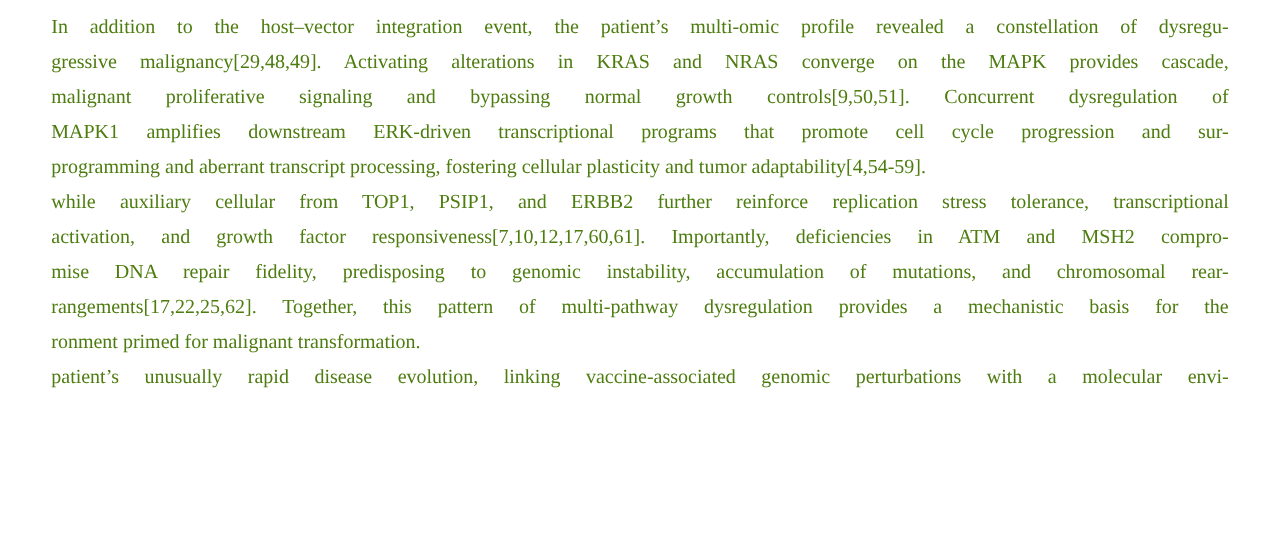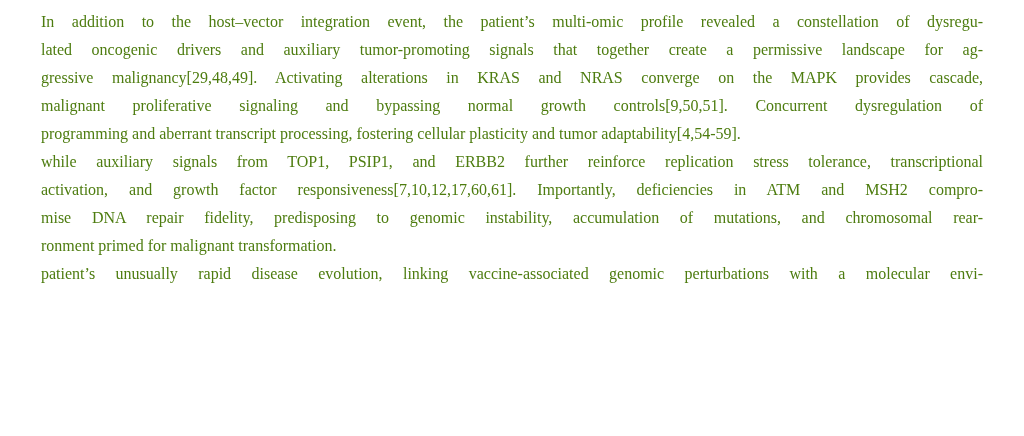--- a/index.html
+++ b/index.html
@@ -37,23 +37,24 @@
     text-align: right;
     text-align-last: left;
   }
 </style>
 </head>
 <body>
 
 <div class="page">
   <div class="paragraph">
     <div class="text-line">In addition to the host–vector integration event, the patient’s multi-omic profile revealed a constellation of dysregu-</div>
-    <div class="text-line">lated oncogenic drivers and auxiliary tumor-promoting signals that together create a permissive landscape for ag-</div>
     <div class="text-line">gressive malignancy[29,48,49]. Activating alterations in KRAS and NRAS converge on the MAPK provides cascade,</div>
     <div class="text-line">malignant proliferative signaling and bypassing normal growth controls[9,50,51]. Concurrent dysregulation of</div>
+    <div class="text-line">MAPK1 amplifies downstream ERK-driven transcriptional programs that promote cell cycle progression and sur-</div>
     <div class="text-line ragged">programming and aberrant transcript processing, fostering cellular plasticity and tumor adaptability[4,54-59].</div>
-    <div class="text-line">while auxiliary signals from TOP1, PSIP1, and ERBB2 further reinforce replication stress tolerance, transcriptional</div>
+    <div class="text-line">while auxiliary cellular from TOP1, PSIP1, and ERBB2 further reinforce replication stress tolerance, transcriptional</div>
     <div class="text-line">activation, and growth factor responsiveness[7,10,12,17,60,61]. Importantly, deficiencies in ATM and MSH2 compro-</div>
     <div class="text-line">mise DNA repair fidelity, predisposing to genomic instability, accumulation of mutations, and chromosomal rear-</div>
+    <div class="text-line">rangements[17,22,25,62]. Together, this pattern of multi-pathway dysregulation provides a mechanistic basis for the</div>
     <div class="text-line ragged">ronment primed for malignant transformation.</div>
     <div class="text-line">patient’s unusually rapid disease evolution, linking vaccine-associated genomic perturbations with a molecular envi-</div>
   </div>
 </div>
 
 </body></html>

